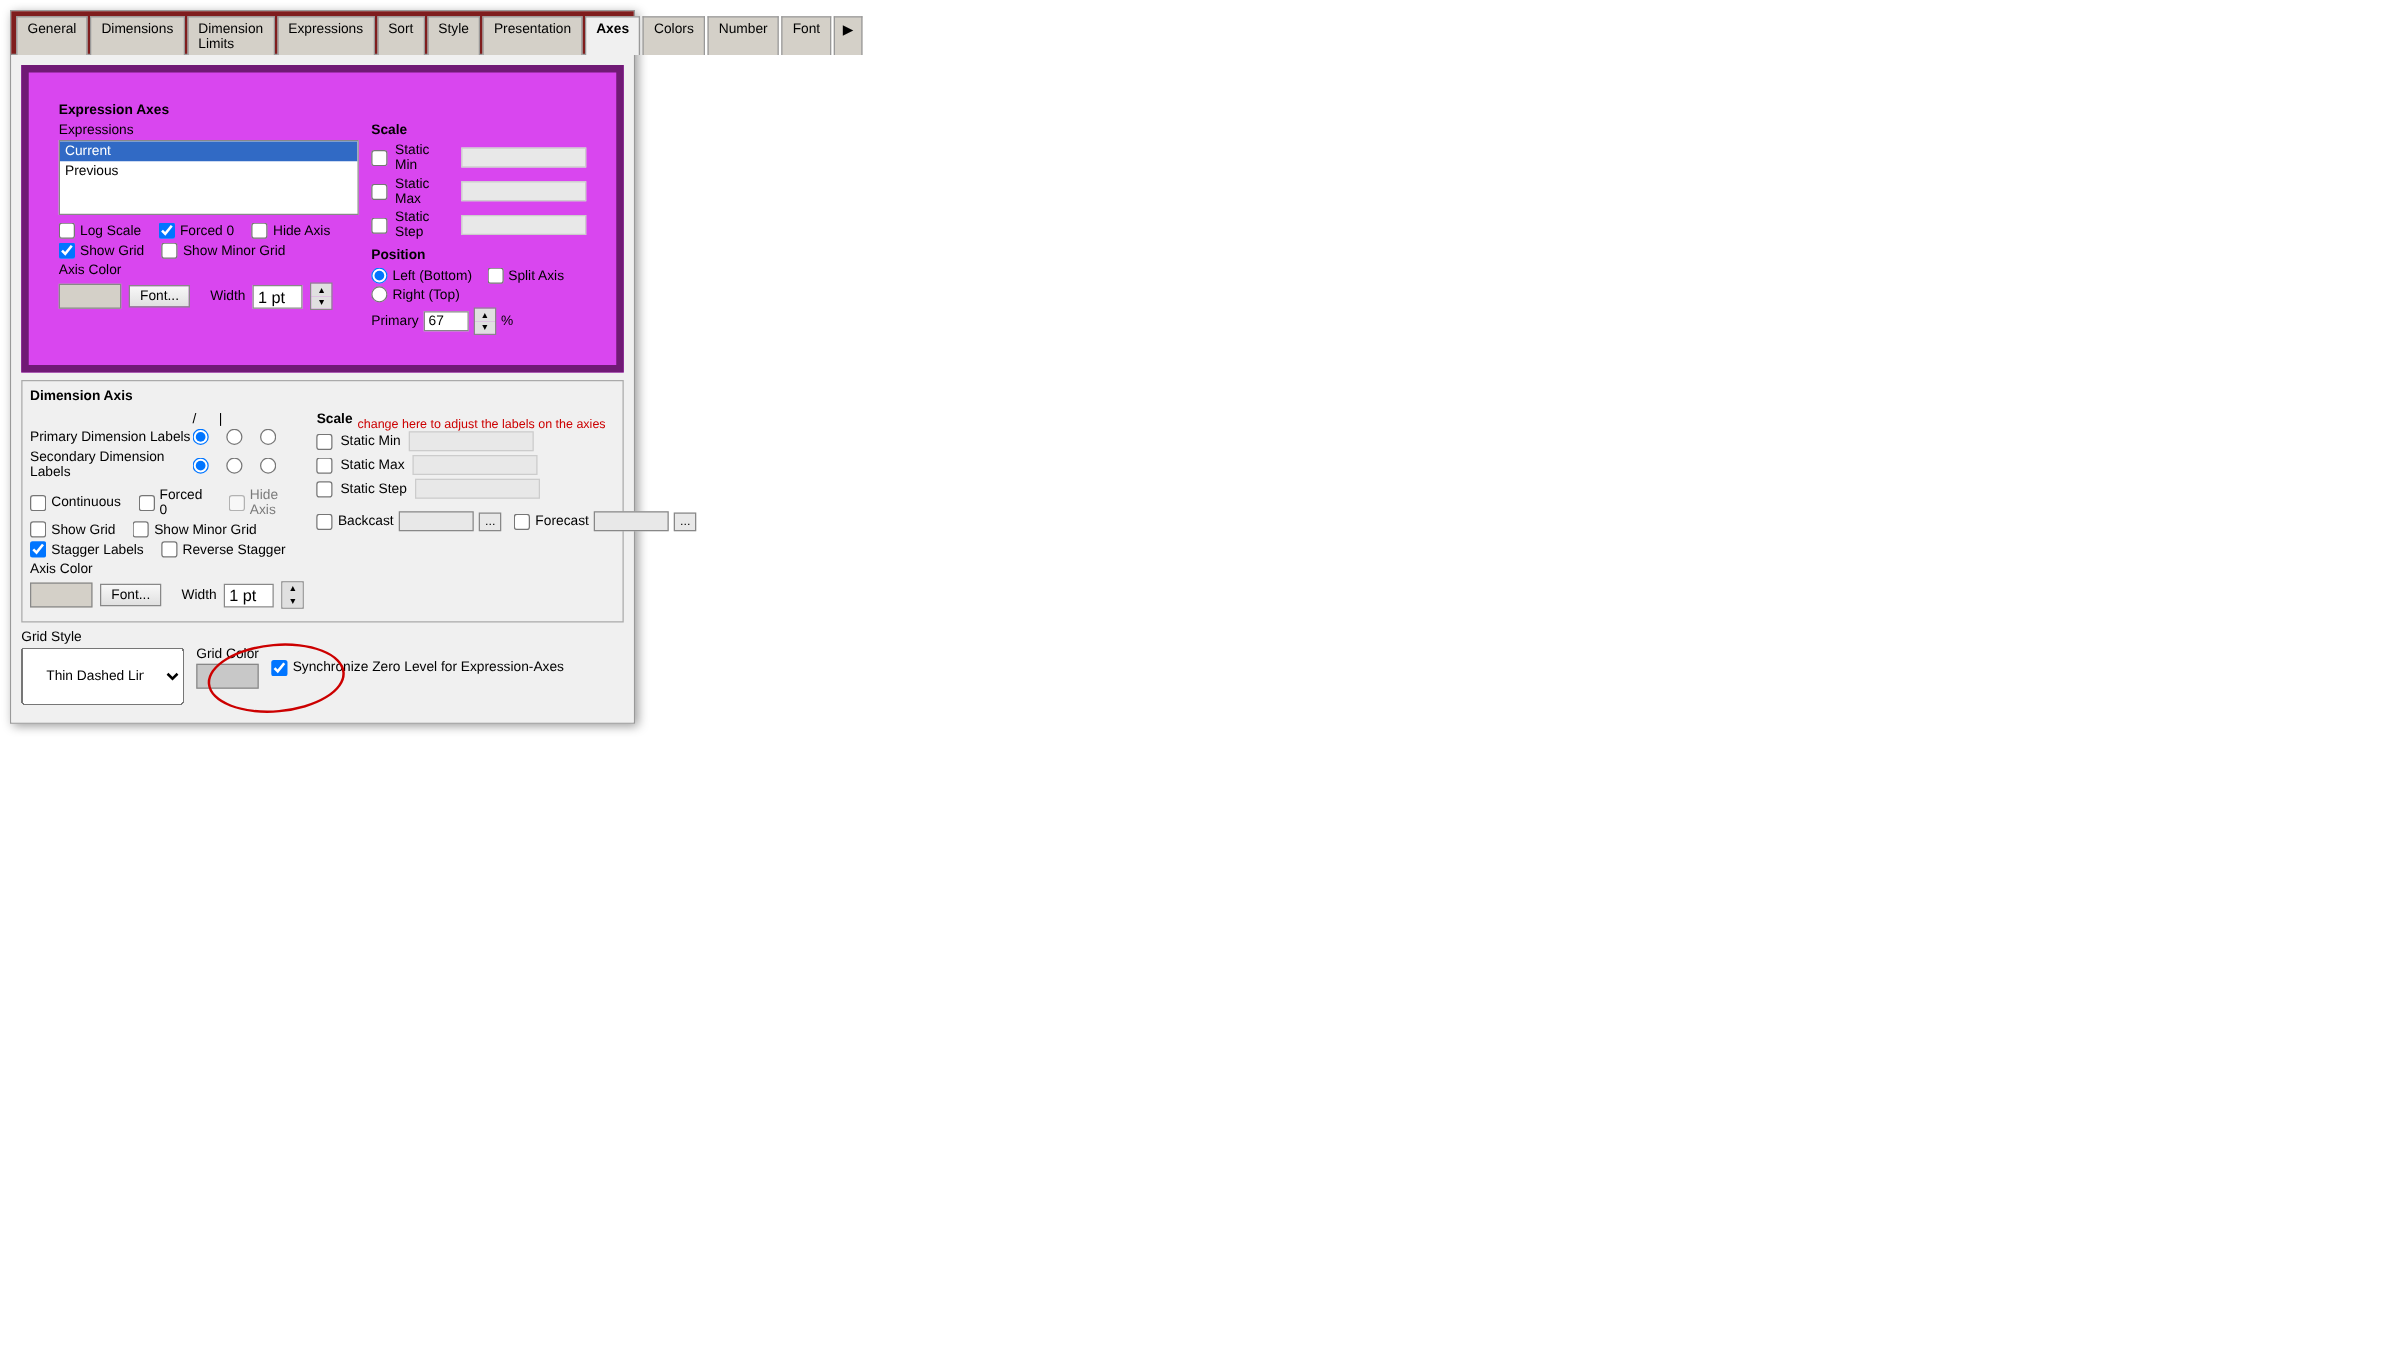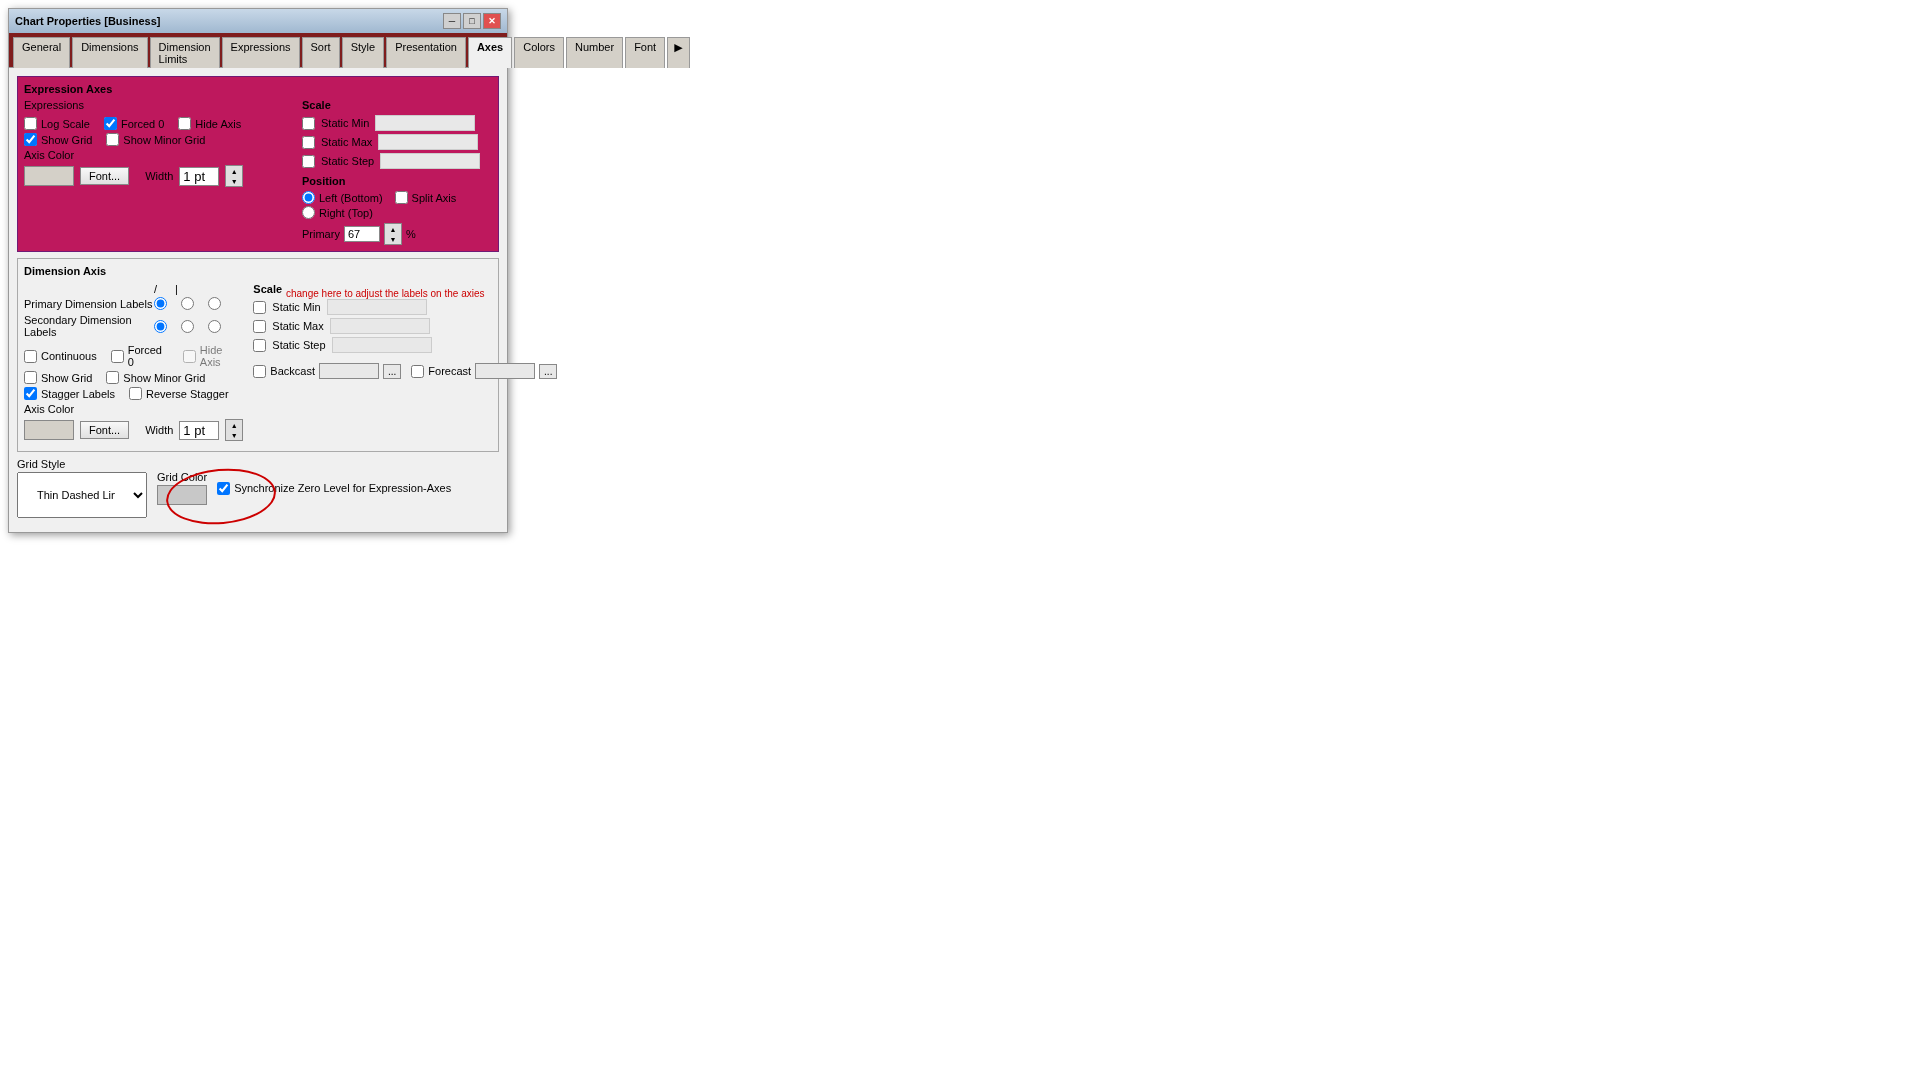--- a/index.html
+++ b/index.html
@@ -300,51 +300,47 @@
     }
     .dim-right {
       flex: 1;
     }
   </style>
 </head>
 <body>
 
 <div class="window">
 
-  <div class="title-bar">
-    <span class="title-bar-text">Chart Properties [Business]</span>
-    <div class="title-bar-controls">
-      <div class="title-btn">─</div>
-      <div class="title-btn">□</div>
-      <div class="title-btn close">✕</div>
-    </div>
-  </div>
 
   <div class="tabs-bar">
     <div class="tab">General</div>
     <div class="tab">Dimensions</div>
     <div class="tab">Dimension Limits</div>
     <div class="tab">Expressions</div>
     <div class="tab">Sort</div>
     <div class="tab">Style</div>
     <div class="tab">Presentation</div>
     <div class="tab active">Axes</div>
     <div class="tab">Colors</div>
     <div class="tab">Number</div>
     <div class="tab">Font</div>
     <div class="tab-more">▶</div>
   </div>
 
   <div class="content">
 
-    <div style="border:1px solid #701a75; padding:6px; margin-bottom:6px; background:#be185d; position:relative;">
+    <div style="border:6px solid #701a75; padding:24px; margin-bottom:6px; background:#d946ef; position:relative;">
       <div class="section-title">Expression Axes</div>
       <div class="two-col">
         <div class="left-col">
           <div class="inline-label">Expressions</div>
+          <div class="expr-list">
+            <div class="expr-item selected">Current</div>
+            <div class="expr-item">Previous</div>
+          </div>
           <div style="margin-top:6px;">
             <div class="checkbox-row">
               <input type="checkbox" id="log-scale" style="">
               <label for="log-scale">Log Scale</label>
               <input type="checkbox" id="forced0" checked="" style="margin-left: 10px;">
               <label for="forced0">Forced 0</label>
               <input type="checkbox" id="hide-axis" style="margin-left: 10px;">
               <label for="hide-axis">Hide Axis</label>
             </div>
             <div class="checkbox-row">

